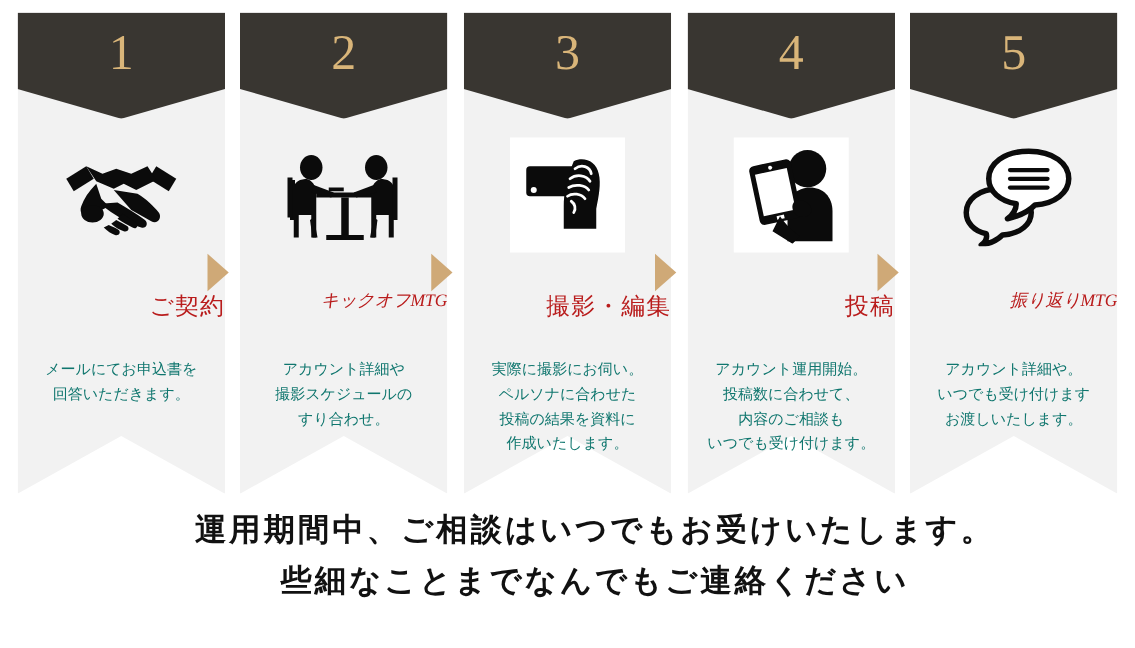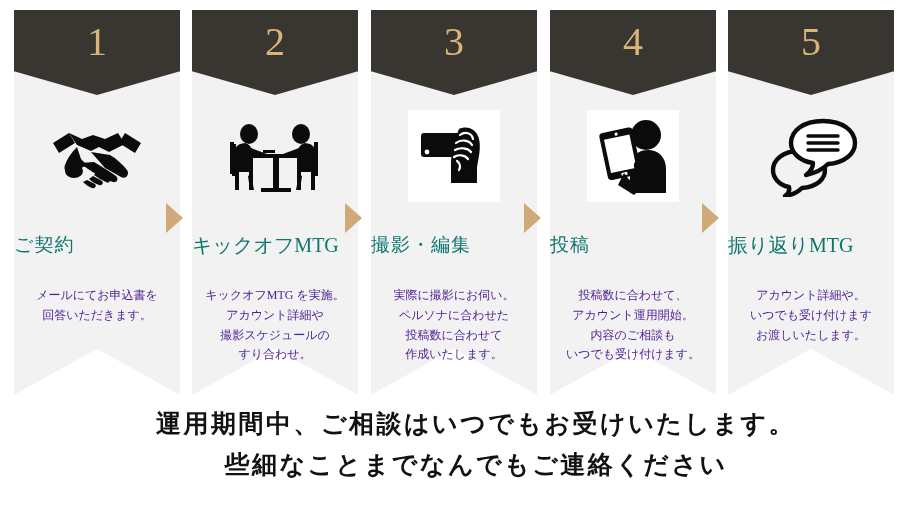--- a/index.html
+++ b/index.html
@@ -80,36 +80,36 @@
     width:108px;height:92px;
     display:flex;align-items:center;justify-content:center;
   }
   .icon-box svg{display:block;}
 
   
   .step-title{
     position:absolute;
     left:0;top:222px;
     width:166px;
-    text-align:left;
+    text-align:right;
     font-size:19px;
-    color:#0f766e;
+    color:#b91c1c;
     letter-spacing:1px;
     font-family:"Liberation Serif","DejaVu Serif",serif;
     white-space:nowrap;
   }
-  .step-title.small{font-size:20px;letter-spacing:0px;}
+  .step-title.small{font-size:14px;letter-spacing:0px;font-style:italic;}
   .step-desc{
     position:absolute;
     left:4px;top:276px;
     width:158px;
     text-align:center;
     font-size:12px;
     line-height:1.65;
-    color:#4c1d95;
+    color:#0f766e;
     font-family:"Liberation Serif","DejaVu Serif",serif;
   }
 
   
   .arrow{
     position:absolute;
     top:203px;
     width:0;height:0;
     border-top:15px solid transparent;
     border-bottom:15px solid transparent;
@@ -207,21 +207,20 @@
               <path d="M95 28 L95 62 L91 62 L91 28 Z"></path>
               <path d="M76 60 L73 76 L77 76 L79 62 Z"></path>
 
               <path d="M40 36 L52 36 L52 39 L40 39 Z"></path>
             </g>
           </svg>
         </div>
       </div>
       <div class="step-title small">キックオフMTG</div>
       <div class="step-desc">
-        <div>キックオフMTG を実施。</div>
         <div>アカウント詳細や</div>
         <div>撮影スケジュールの</div>
         <div>すり合わせ。</div>
       </div>
     </div>
 
     <div class="step s3">
       <div class="card-body"></div>
       <div class="card-head">
         <span class="step-num">3</span>
@@ -243,21 +242,21 @@
                 <path d="M42 44 C45 46 46 50 44 53"></path>
               </g>
             </g>
           </svg>
         </div>
       </div>
       <div class="step-title">撮影・編集</div>
       <div class="step-desc">
         <div>実際に撮影にお伺い。</div>
         <div>ペルソナに合わせた</div>
-        <div>投稿数に合わせて</div>
+        <div>投稿の結果を資料に</div>
         <div>作成いたします。</div>
       </div>
     </div>
 
     <div class="step s4">
       <div class="card-body"></div>
       <div class="card-head">
         <span class="step-num">4</span>
       </div>
       <div class="icon-wrap boxed">
@@ -277,22 +276,22 @@
               </g>
 
               <path d="M30 56 C34 62 40 68 46 72 L40 78 L24 68 Z"></path>
               <path d="M42 44 C48 42 54 45 55 50 C56 55 50 58 45 56 C40 54 38 47 42 44 Z"></path>
             </g>
           </svg>
         </div>
       </div>
       <div class="step-title">投稿</div>
       <div class="step-desc">
+        <div>アカウント運用開始。</div>
         <div>投稿数に合わせて、</div>
-        <div>アカウント運用開始。</div>
         <div>内容のご相談も</div>
         <div>いつでも受け付けます。</div>
       </div>
     </div>
 
     <div class="step s5">
       <div class="card-body"></div>
       <div class="card-head">
         <span class="step-num">5</span>
       </div>

